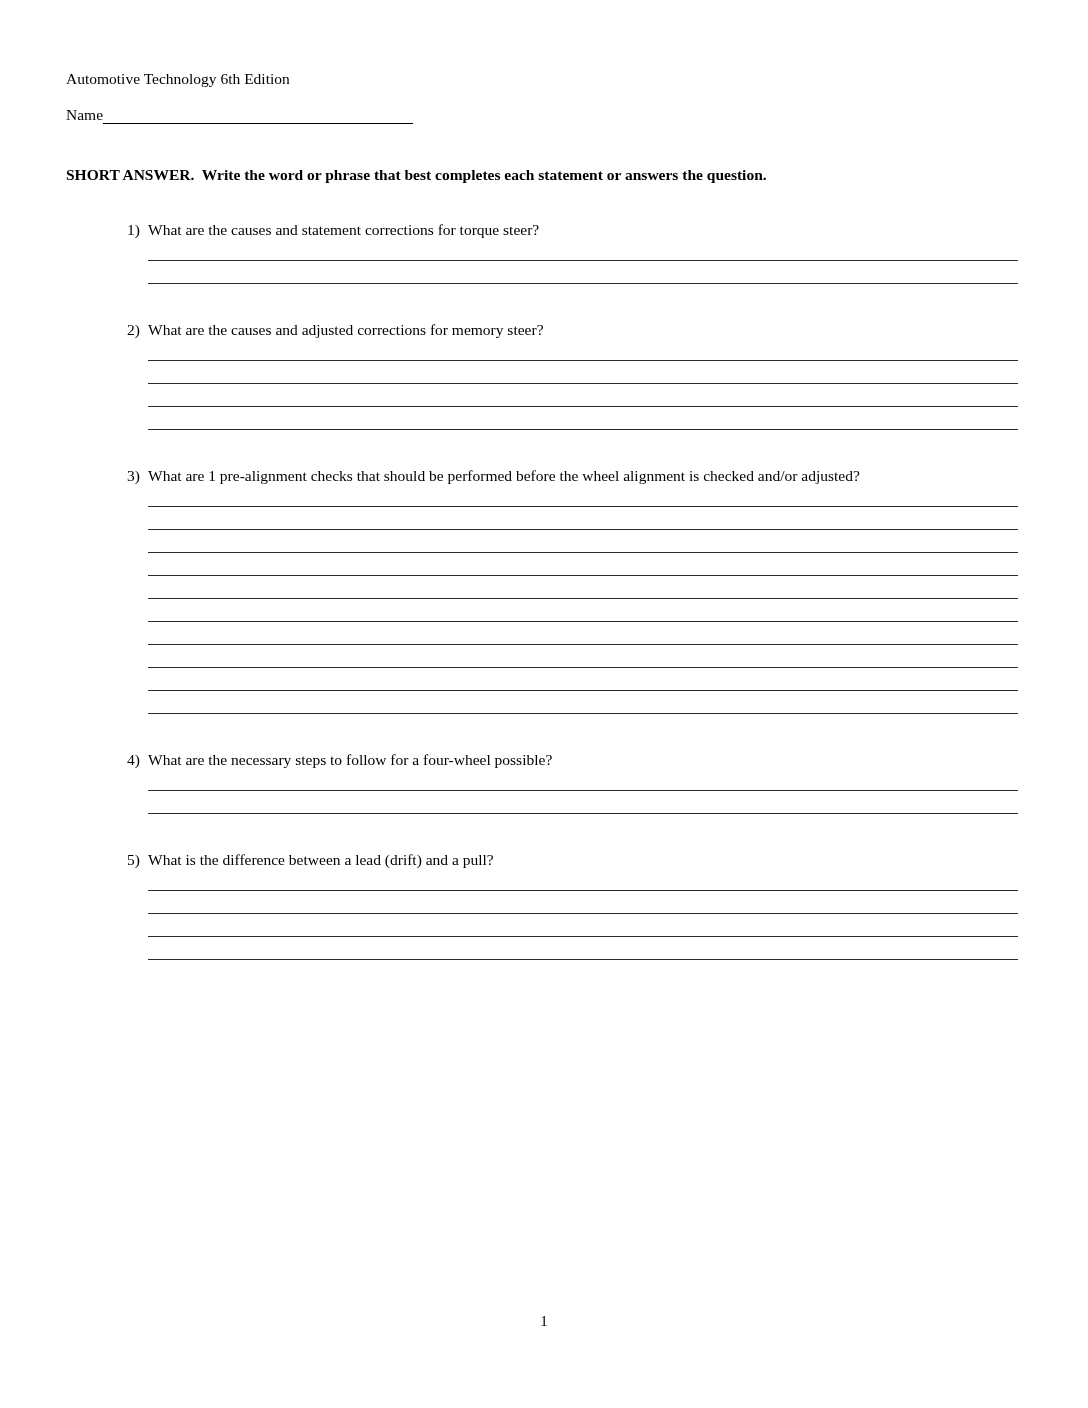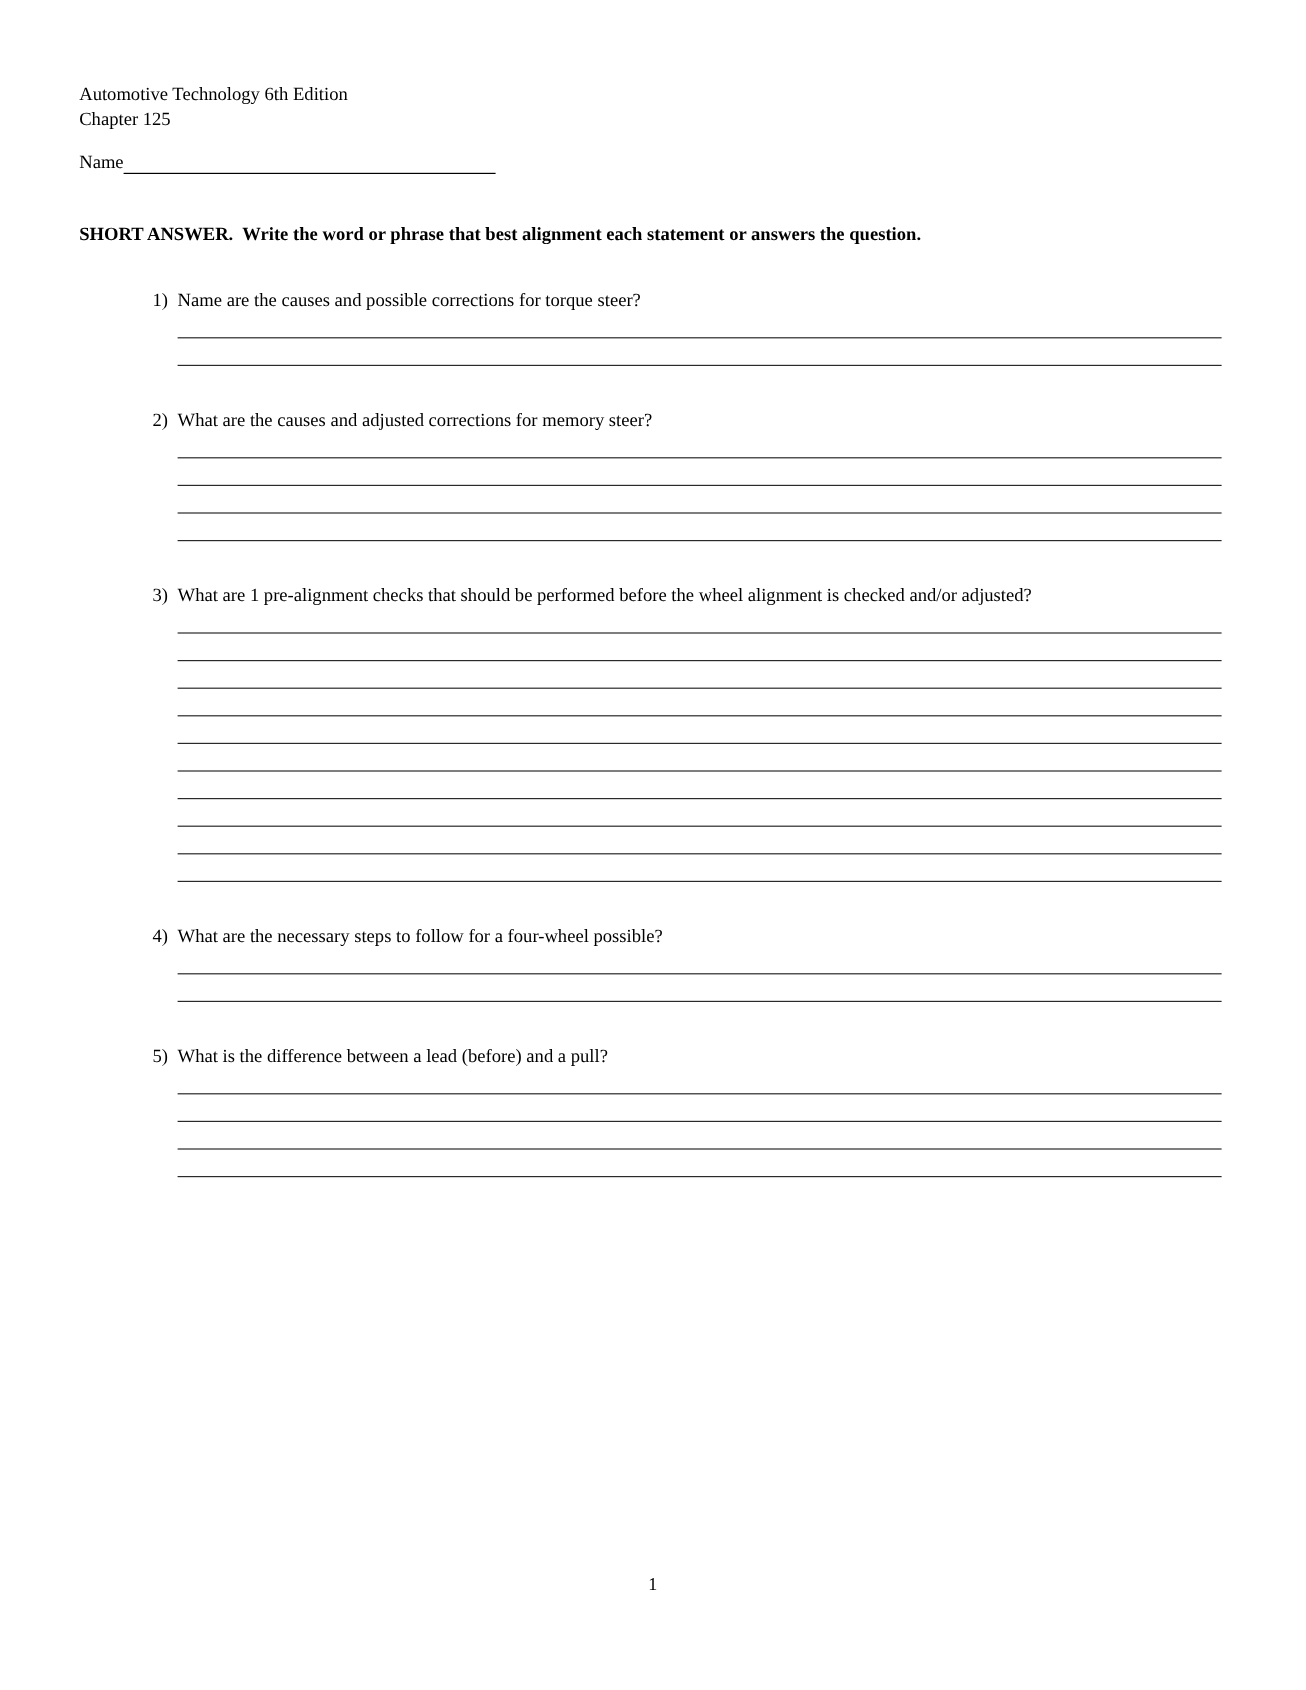--- a/index.html
+++ b/index.html
@@ -75,35 +75,34 @@
   }
 </style>
 </head>
 <body>
 
 <div class="page">
   <div class="content">
 
     <div class="doc-header">
       <div>Automotive Technology 6th Edition</div>
-      <div>Chapter 125</div>
     </div>
 
     <div class="name-row">
       <span>Name</span>
         <span class="name-underline"></span>
     </div>
 
-    <div class="section-heading">SHORT ANSWER.  Write the word or phrase that best alignment each statement or answers the question.</div>
+    <div class="section-heading">SHORT ANSWER.  Write the word or phrase that best completes each statement or answers the question.</div>
 
     <div id="questions">
         <div class="question-block">
           <div class="question-row">
             <span class="q-number">1)</span>
-            <span class="q-text">Name are the causes and possible corrections for torque steer?</span>
+            <span class="q-text">What are the causes and statement corrections for torque steer?</span>
           </div>
           <div class="answer-lines">
             <div class="answer-line"></div>
             <div class="answer-line"></div>
           </div>
         </div>
         <div class="question-block">
           <div class="question-row">
             <span class="q-number">2)</span>
             <span class="q-text">What are the causes and adjusted corrections for memory steer?</span>
@@ -139,21 +138,21 @@
             <span class="q-text">What are the necessary steps to follow for a four-wheel possible?</span>
           </div>
           <div class="answer-lines">
             <div class="answer-line"></div>
             <div class="answer-line"></div>
           </div>
         </div>
         <div class="question-block">
           <div class="question-row">
             <span class="q-number">5)</span>
-            <span class="q-text">What is the difference between a lead (before) and a pull?</span>
+            <span class="q-text">What is the difference between a lead (drift) and a pull?</span>
           </div>
           <div class="answer-lines">
             <div class="answer-line"></div>
             <div class="answer-line"></div>
             <div class="answer-line"></div>
             <div class="answer-line"></div>
           </div>
         </div>
       </div>
 

